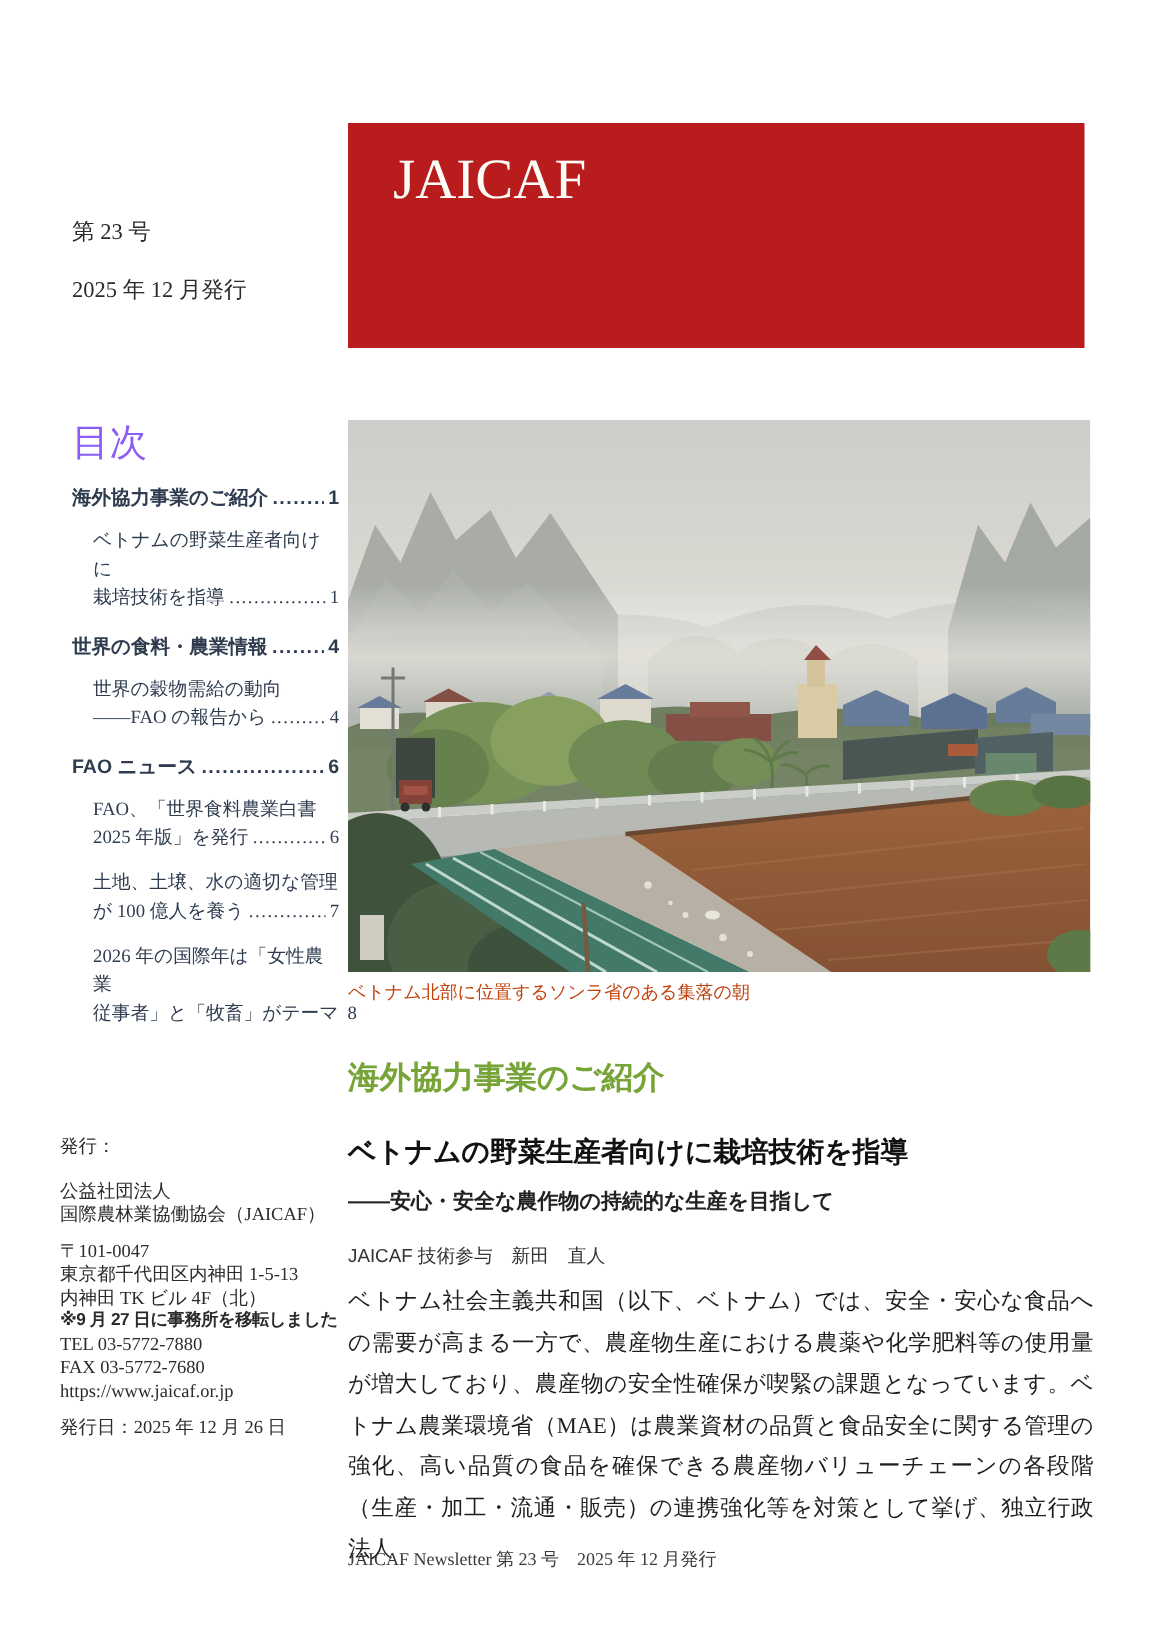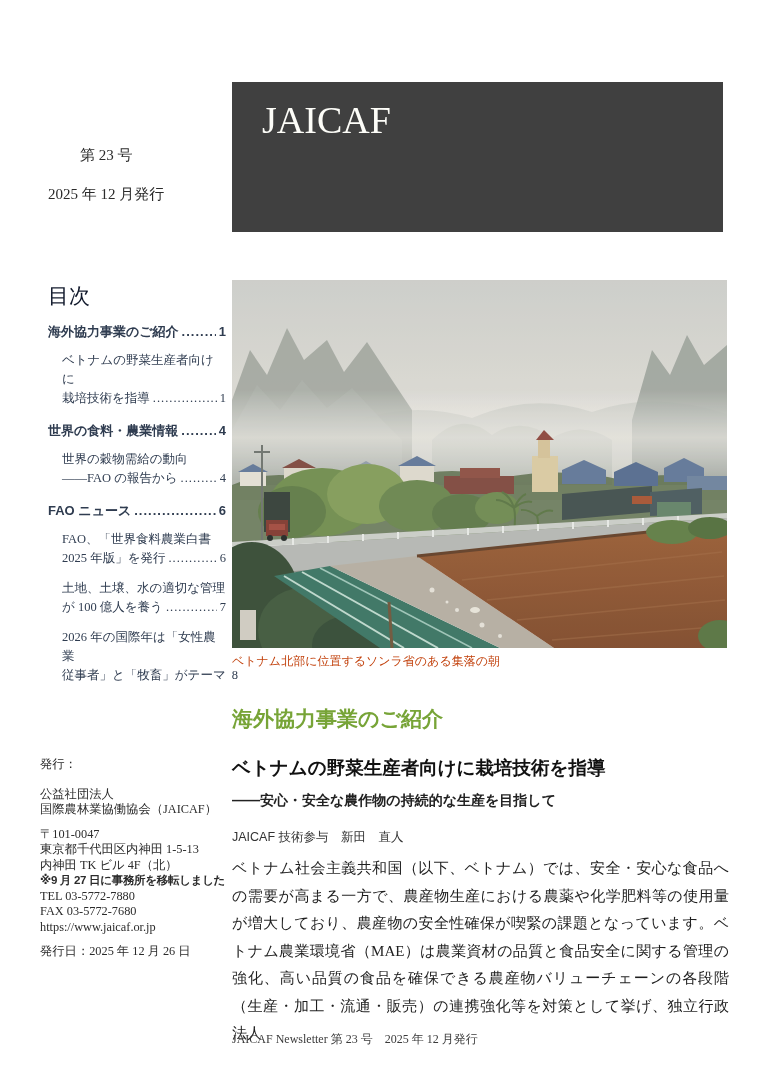--- a/index.html
+++ b/index.html
@@ -5,32 +5,32 @@
   * { margin:0; padding:0; box-sizing:border-box; }
   html,body { background:#ffffff; }
   body { font-family:"Liberation Serif","DejaVu Serif",serif; color:#222; }
   .page {
     position:relative; width:768px; height:1087px; background:#ffffff;
     overflow:hidden; margin:0 auto;
   }
 
   
   .issue-block { position:absolute; left:48px; top:147px; font-size:15px; color:#2b2b2b; }
-  .issue-block .line { line-height:16px;text-align:center; }
+  .issue-block .line { line-height:16px; }
   .issue-block .line + .line { margin-top:23px; }
 
   .banner {
     position:absolute; left:232px; top:82px; width:491px; height:150px;
-    background:#404040; color:#fdfdf8; padding:10px 0 0 30px;
+    background:#b91c1c; color:#fdfdf8; padding:10px 0 0 30px;
   }
   .banner .bline { font-size:38px; line-height:56px; font-family:"Liberation Serif","DejaVu Serif",serif; }
 
   
   .toc { position:absolute; left:48px; top:283px; width:178px; }
-  .toc-heading { font-size:21px; color:#0f172a; line-height:26px; margin-bottom:10px; font-weight:normal; }
+  .toc-heading { font-size:25px; color:#8b5cf6; line-height:26px; margin-bottom:10px; font-weight:normal; }
   .toc-entry { color:#2f3c50; }
   .toc-section {
     margin-top:14px; font-family:"Liberation Sans","DejaVu Sans",sans-serif;
     font-weight:bold; font-size:13px; line-height:17px;
   }
   .toc-sub { margin-top:11px; font-size:12.5px; line-height:19px; }
   .toc-sub .indent { padding-left:14px; }
   .toc-line { display:flex; align-items:baseline; }
   .toc-line .lab { white-space:nowrap; }
   .leader { flex:1; min-width:0; overflow:hidden; white-space:nowrap; margin:0 3px; letter-spacing:1px; }

